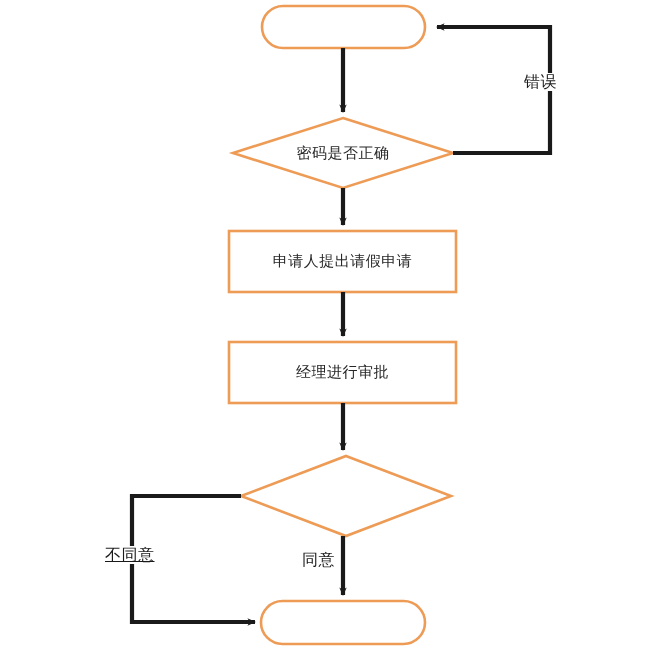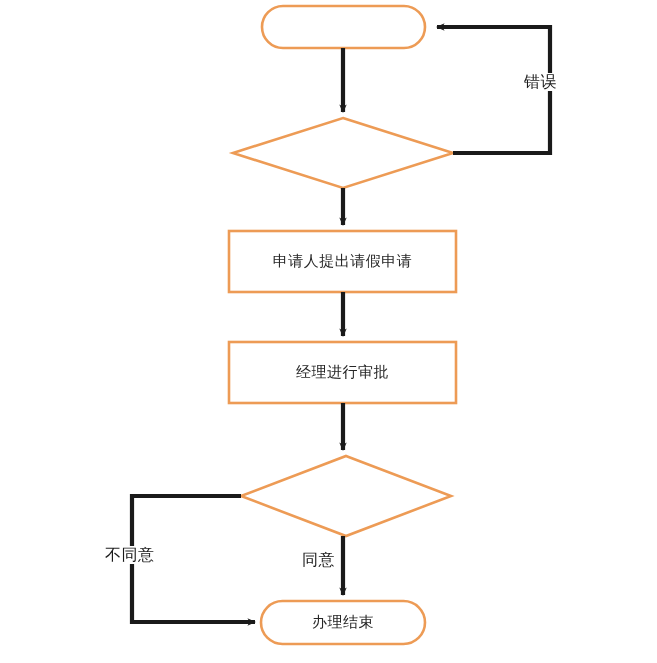--- a/index.html
+++ b/index.html
@@ -84,27 +84,27 @@
     <line x1="343" y1="403" x2="343" y2="450" stroke="#1A1A1A" stroke-width="4.2" marker-end="url(#arrow)"></line>
 
     <polyline points="453,153 550,153 550,27 437,27" fill="none" stroke="#1A1A1A" stroke-width="4.2" stroke-linejoin="miter" marker-end="url(#arrow)"></polyline>
 
     <line x1="343" y1="536" x2="343" y2="595" stroke="#1A1A1A" stroke-width="4.2" marker-end="url(#arrow)"></line>
 
     <polyline points="241,496 132,496 132,622 255,622" fill="none" stroke="#1A1A1A" stroke-width="4.2" stroke-linejoin="miter" marker-end="url(#arrow)"></polyline>
   </svg>
 
 
+  <div class="node-label" style="left:233px; top:133px; width:220px; height:40px;">密码是否正确</div>
 
   <div class="node-label" style="left:229px; top:231px; width:227px; height:61px;">申请人提出请假申请</div>
 
   <div class="node-label" style="left:229px; top:342px; width:227px; height:61px;">经理进行审批</div>
 
 
-  <div class="node-label" style="left:261px; top:601px; width:164px; height:43px;">办理结束</div>
 
   <div class="edge-label" style="left:522px; top:73px;">错误</div>
 
-  <div class="edge-label" style="left:103px; top:546px;">不同意</div>
+  <div class="edge-label" style="left:103px; top:546px;text-decoration:underline;">不同意</div>
 
   <div class="edge-label" style="left:300px; top:551px;">同意</div>
 
 </div>
 
 </body></html>

